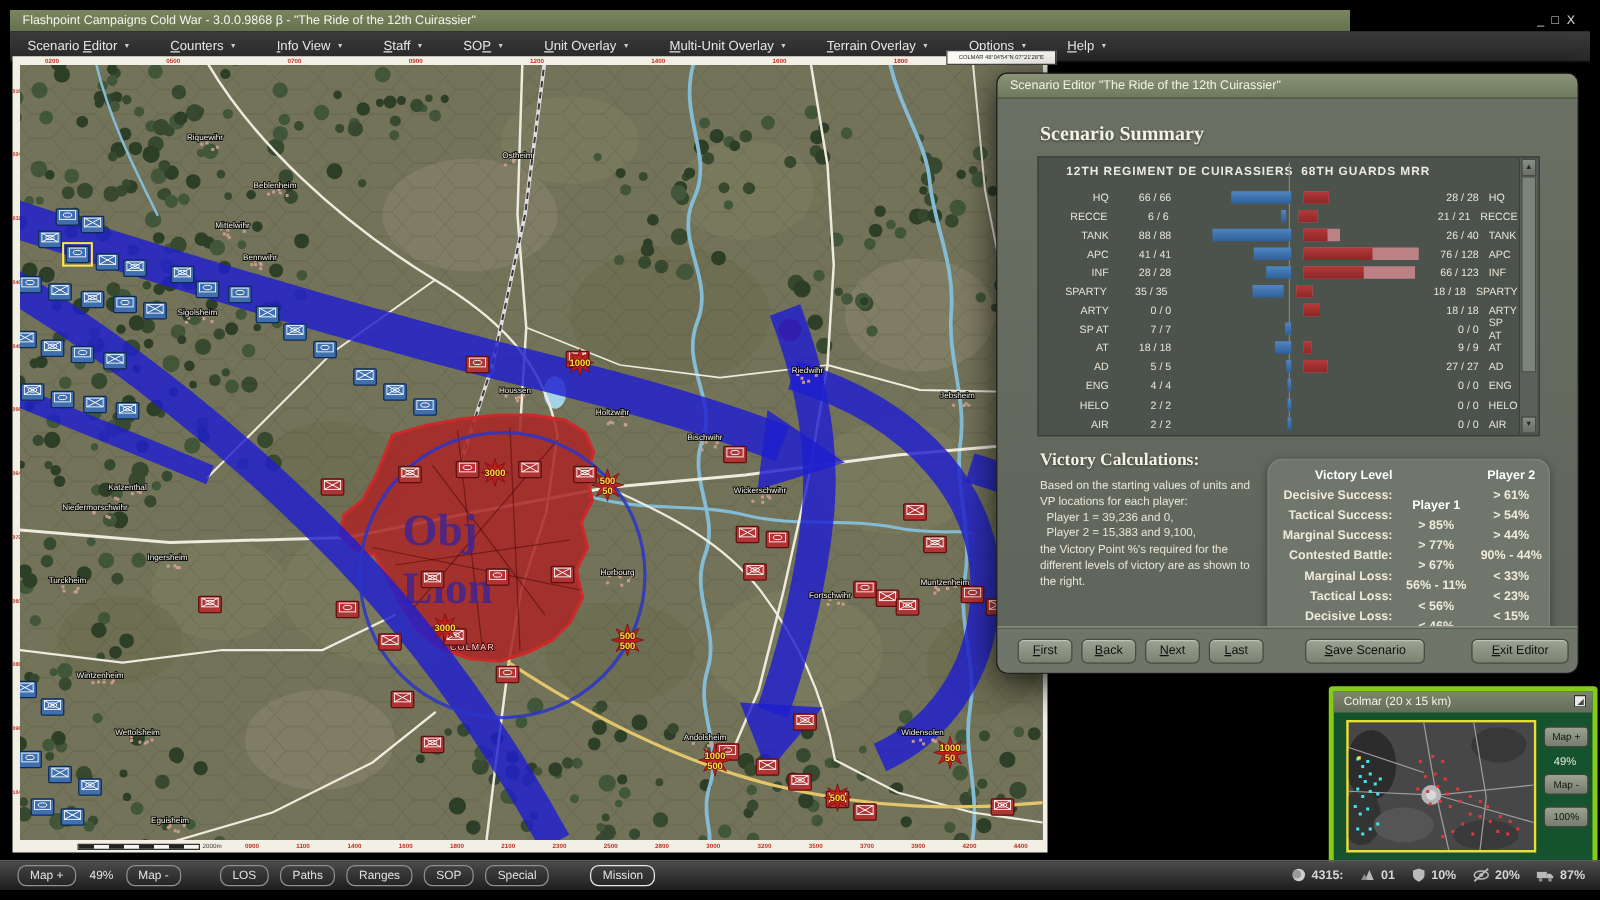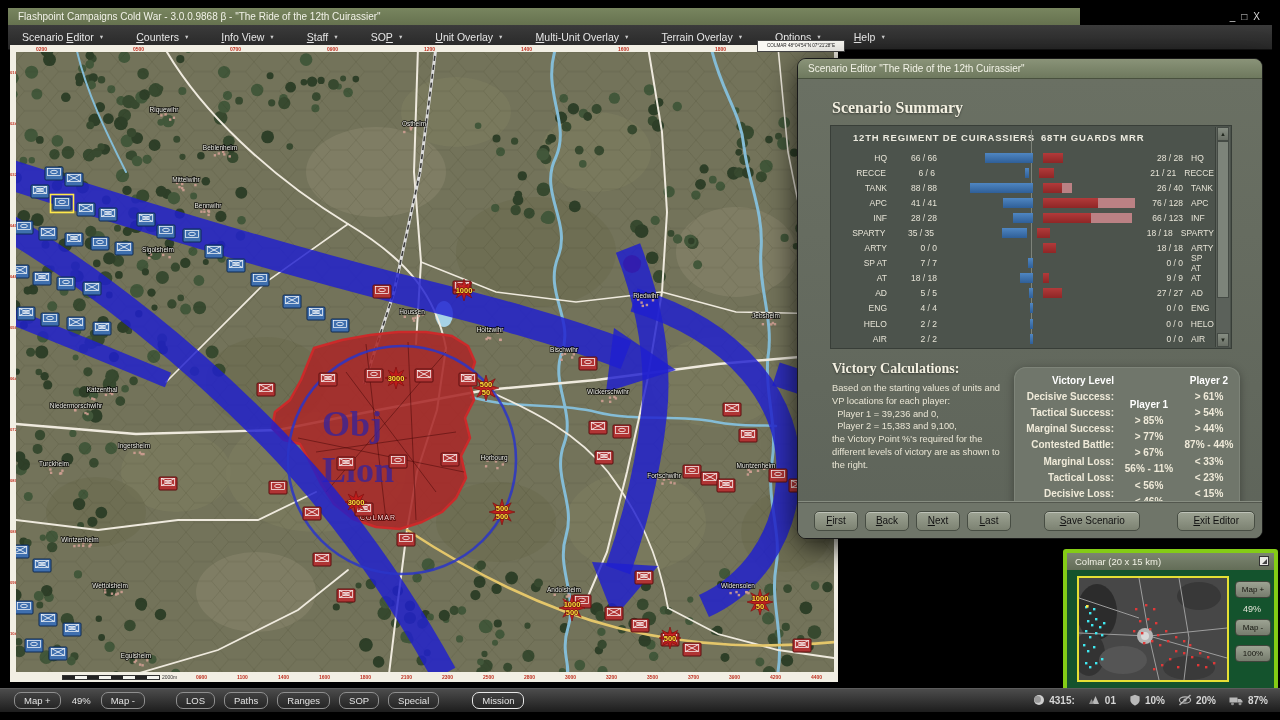--- a/index.html
+++ b/index.html
@@ -33,21 +33,21 @@
   #dlg-title{height:19px;background:linear-gradient(#8a9378,#6e795e);border-bottom:1px solid #49513f;
     color:#f2f2e6;font-size:10px;line-height:19px;padding-left:10px;}
   #dlg-body{position:relative;height:460px;background:linear-gradient(#6a7063,#5e645a);}
   #summary-heading{left:34px;top:20px;font-family:"Liberation Serif",serif;font-weight:bold;font-size:16px;
     color:#f4f1e2;text-shadow:0 1px 2px rgba(0,0,0,.5);}
   #unit-panel{left:32px;top:46px;width:400px;height:222px;background:#4c534c;border:1px solid #383e38;}
   #unit-divider{position:absolute;left:200px;top:4px;bottom:4px;width:1px;background:#7e837a;}
   .force-hdr{position:absolute;top:6px;font-size:9.5px;font-weight:bold;letter-spacing:0.8px;color:#eceadf;}
   #force-left{left:22px;} #force-right{left:210px;}
   #unit-rows{position:absolute;left:4px;right:17px;top:24px;bottom:2px;}
-  .urow{height:15.1px;display:flex;align-items:center;font-size:8.5px;color:#e6e3d6;}
+  .urow{height:15.1px;display:flex;align-items:center;font-size:8.5px;color:#e6e3d6;justify-content:flex-end;}
   .lbl-l{width:52px;text-align:right;padding-right:4px;}
   .val-l{width:46px;text-align:right;padding-right:8px;}
   .barL{width:88px;height:10px;position:relative;}
   .barL .fill{position:absolute;right:0;top:0;height:10px;background:linear-gradient(#4f86c2,#2f5f98);}
   .cgap{width:10px;}
   .barR{width:88px;height:10px;position:relative;}
   .barR .max{position:absolute;left:0;top:0;height:10px;background:#bb8184;}
   .barR .cur{position:absolute;left:0;top:0;height:10px;background:linear-gradient(#b23a3a,#8f2626);}
   .val-r{width:52px;text-align:right;padding-right:8px;}
   .lbl-r{flex:1;text-align:left;}
@@ -1575,21 +1575,21 @@
           <span class="v-p2">&gt; 54%</span>
         </div>
         <div class="vrow">
           <span class="v-lbl">Marginal Success:</span>
           <span class="v-p1">&gt; 67%</span>
           <span class="v-p2">&gt; 44%</span>
         </div>
         <div class="vrow">
           <span class="v-lbl">Contested Battle:</span>
           <span class="v-p1">56% - 11%</span>
-          <span class="v-p2">87% - 44%</span>
+          <span class="v-p2">90% - 44%</span>
         </div>
         <div class="vrow">
           <span class="v-lbl">Marginal Loss:</span>
           <span class="v-p1">&lt; 56%</span>
           <span class="v-p2">&lt; 33%</span>
         </div>
         <div class="vrow">
           <span class="v-lbl">Tactical Loss:</span>
           <span class="v-p1">&lt; 46%</span>
           <span class="v-p2">&lt; 23%</span>

